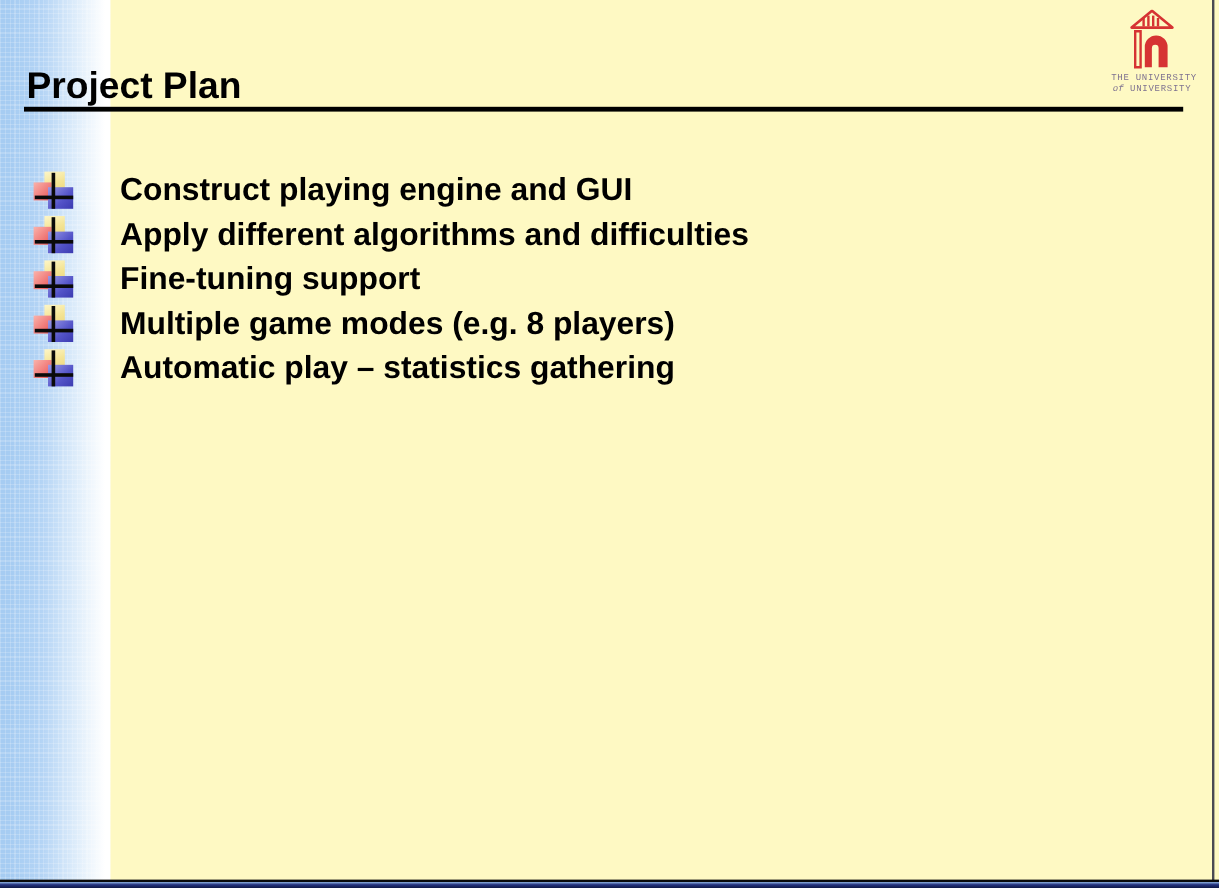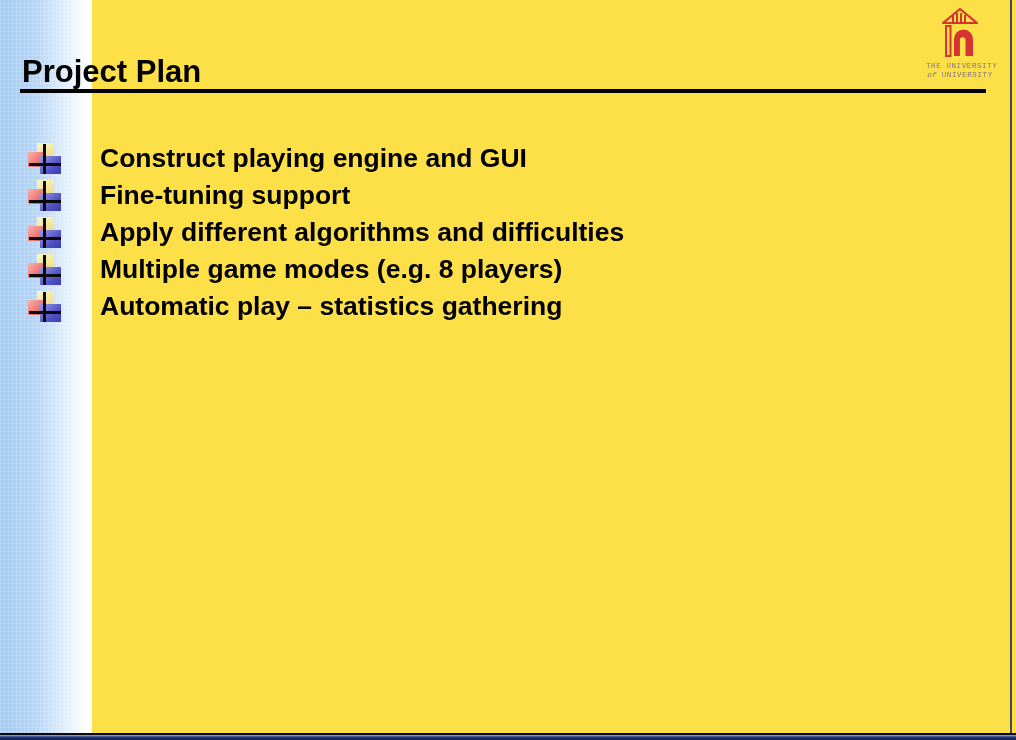--- a/index.html
+++ b/index.html
@@ -1,20 +1,20 @@
 <!DOCTYPE html>
 <html style="--sidebar-blue: #a6ccf2; --footer-navy: #24327e; --title-color: #000000; --logo-red: #d63333; --logo-text: #7e7290; --bullet-yellow: #f4e494; --bullet-red: #ee6f6f; --bullet-blue: #5353c8;"><head>
 <meta charset="utf-8">
 <style>
   html, body { margin: 0; padding: 0; background: #ffffff; }
   .slide {
     position: relative;
     width: 1016px;
     height: 740px;
-    background: #fde047;
+    background: #fef9c3;
     overflow: hidden;
     font-family: "Liberation Sans", sans-serif;
   }
 
   
   .sidebar {
     position: absolute;
     left: 0; top: 0; bottom: 0;
     width: 92px;
     background-image:
@@ -172,31 +172,31 @@
       <span class="bullet-text">Construct playing engine and GUI</span>
     </li>
     <li>
       <span class="bullet-icon">
           <span class="sq-yellow"></span>
           <span class="sq-red"></span>
           <span class="sq-blue"></span>
           <span class="cross-v"></span>
           <span class="cross-h"></span>
         </span>
+      <span class="bullet-text">Apply different algorithms and difficulties</span>
+    </li>
+    <li>
+      <span class="bullet-icon">
+          <span class="sq-yellow"></span>
+          <span class="sq-red"></span>
+          <span class="sq-blue"></span>
+          <span class="cross-v"></span>
+          <span class="cross-h"></span>
+        </span>
       <span class="bullet-text">Fine-tuning support</span>
-    </li>
-    <li>
-      <span class="bullet-icon">
-          <span class="sq-yellow"></span>
-          <span class="sq-red"></span>
-          <span class="sq-blue"></span>
-          <span class="cross-v"></span>
-          <span class="cross-h"></span>
-        </span>
-      <span class="bullet-text">Apply different algorithms and difficulties</span>
     </li>
     <li>
       <span class="bullet-icon">
           <span class="sq-yellow"></span>
           <span class="sq-red"></span>
           <span class="sq-blue"></span>
           <span class="cross-v"></span>
           <span class="cross-h"></span>
         </span>
       <span class="bullet-text">Multiple game modes (e.g. 8 players)</span>

